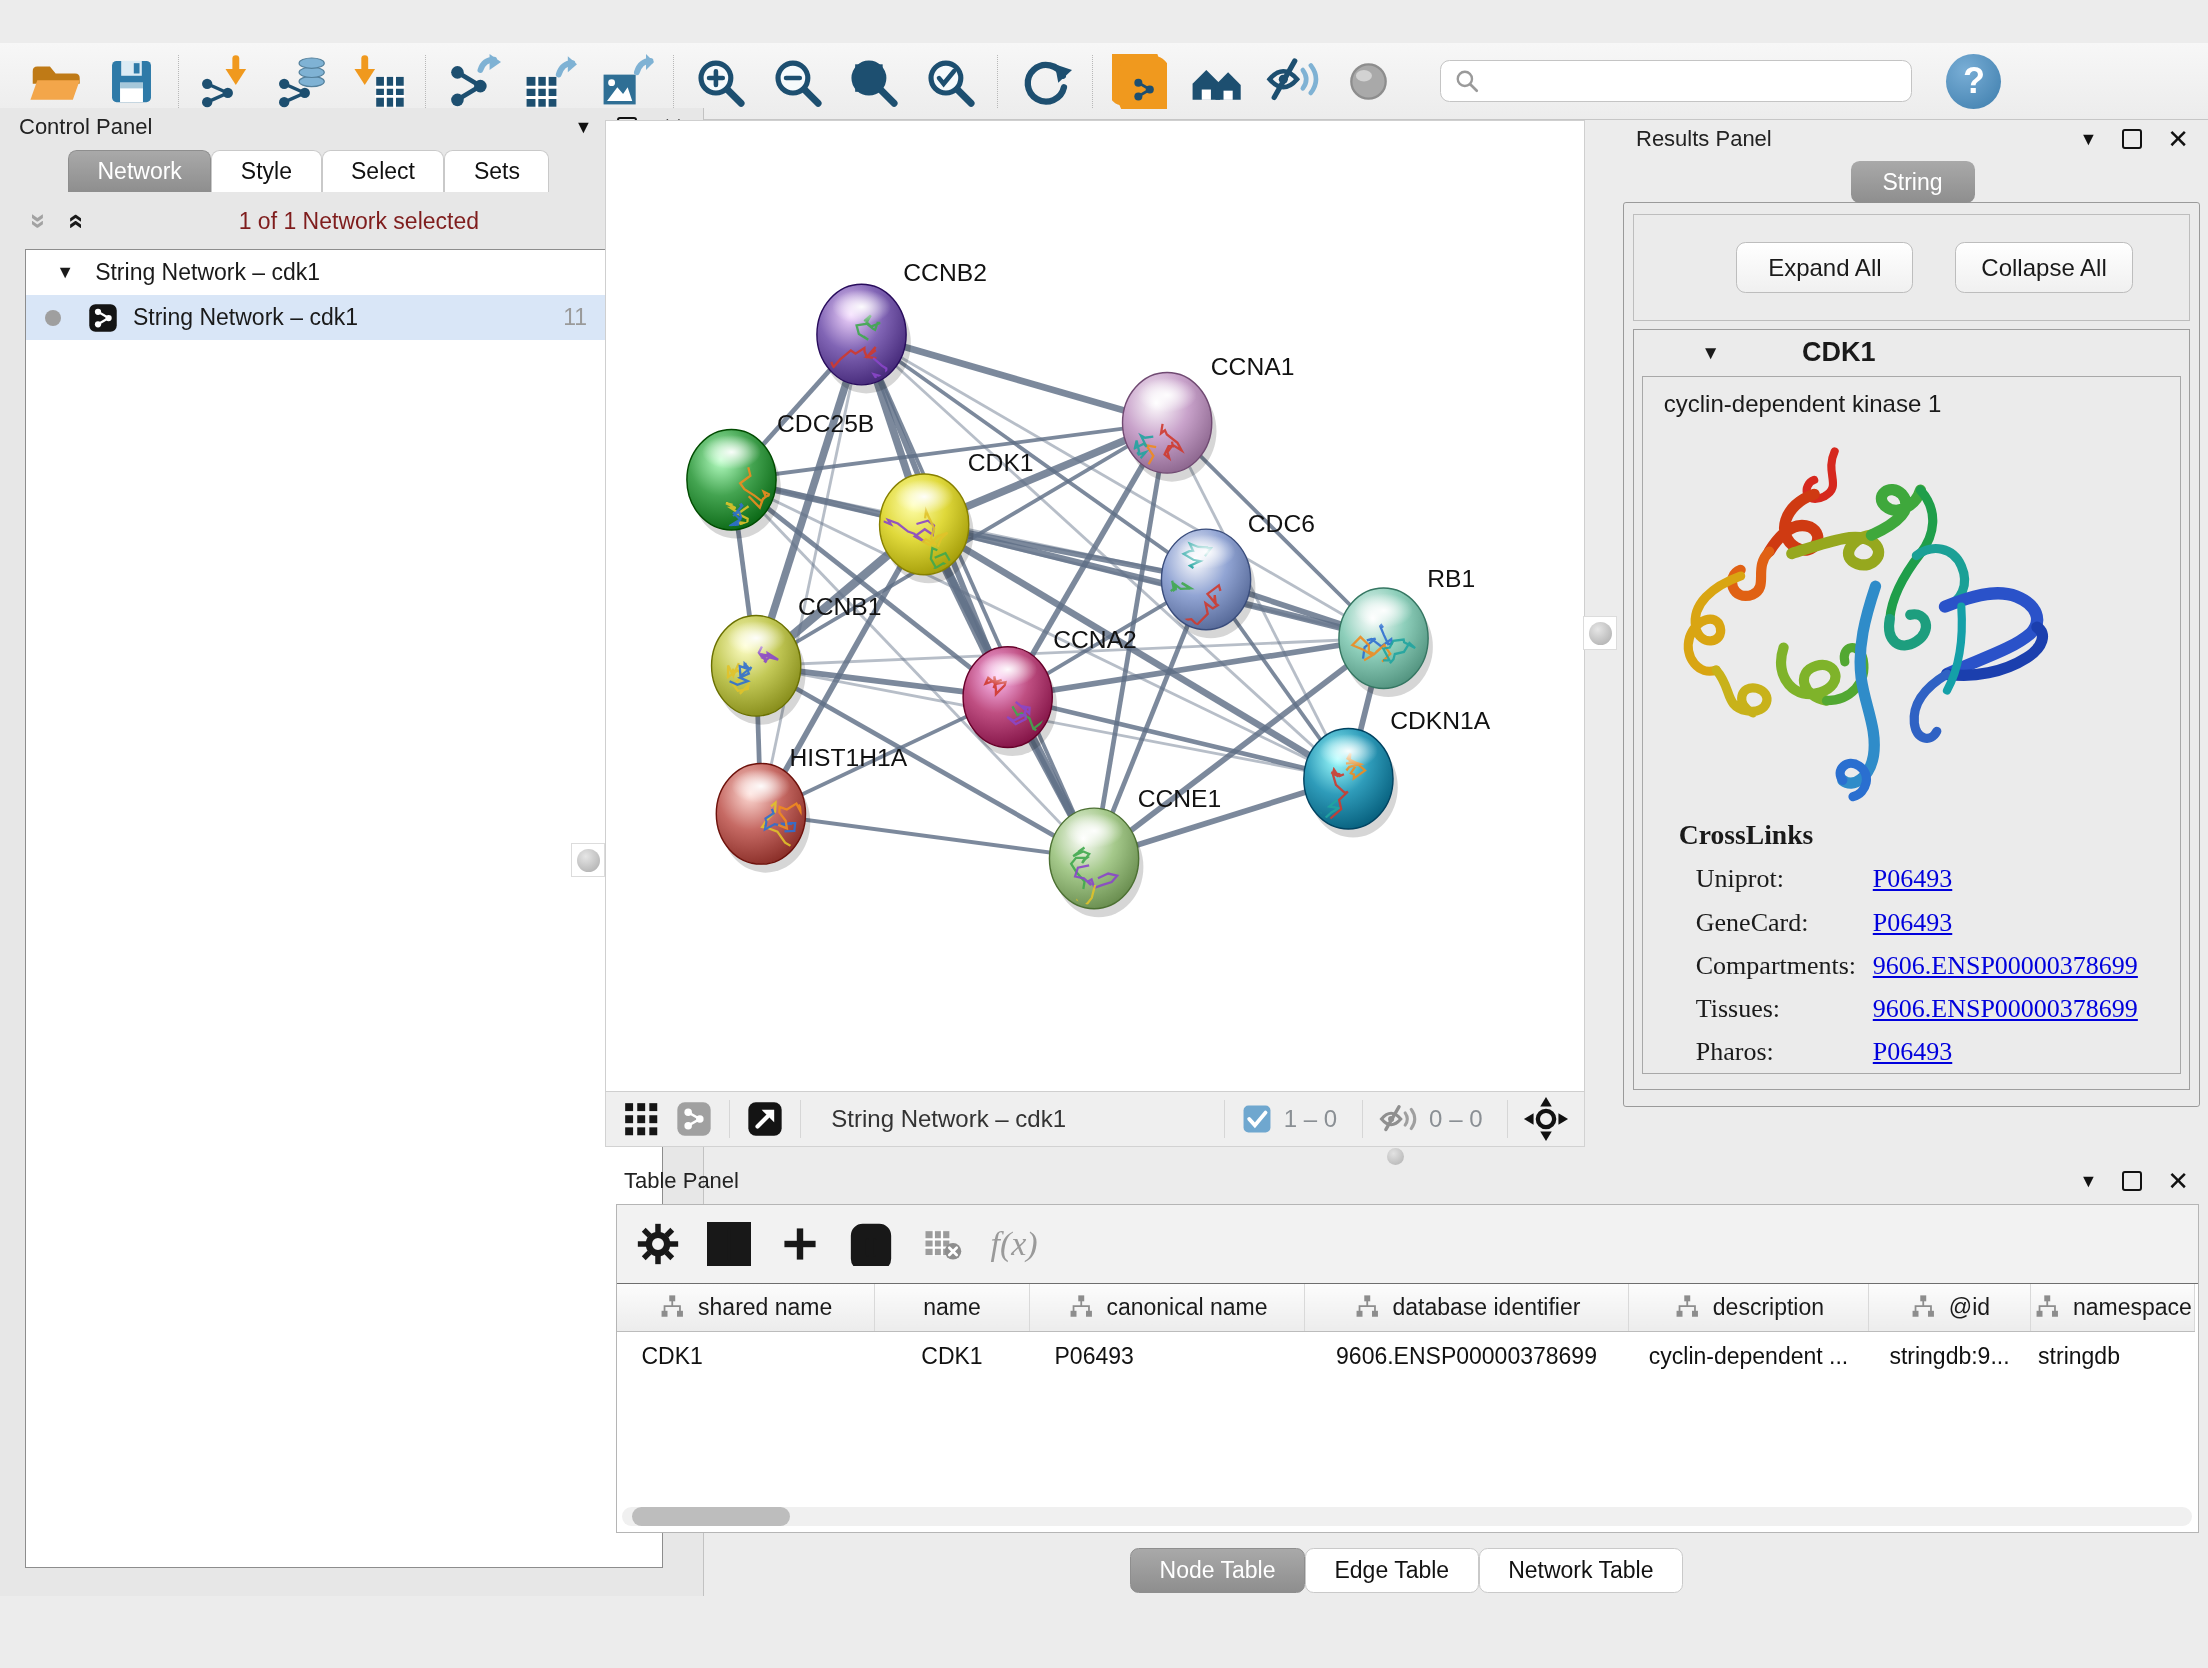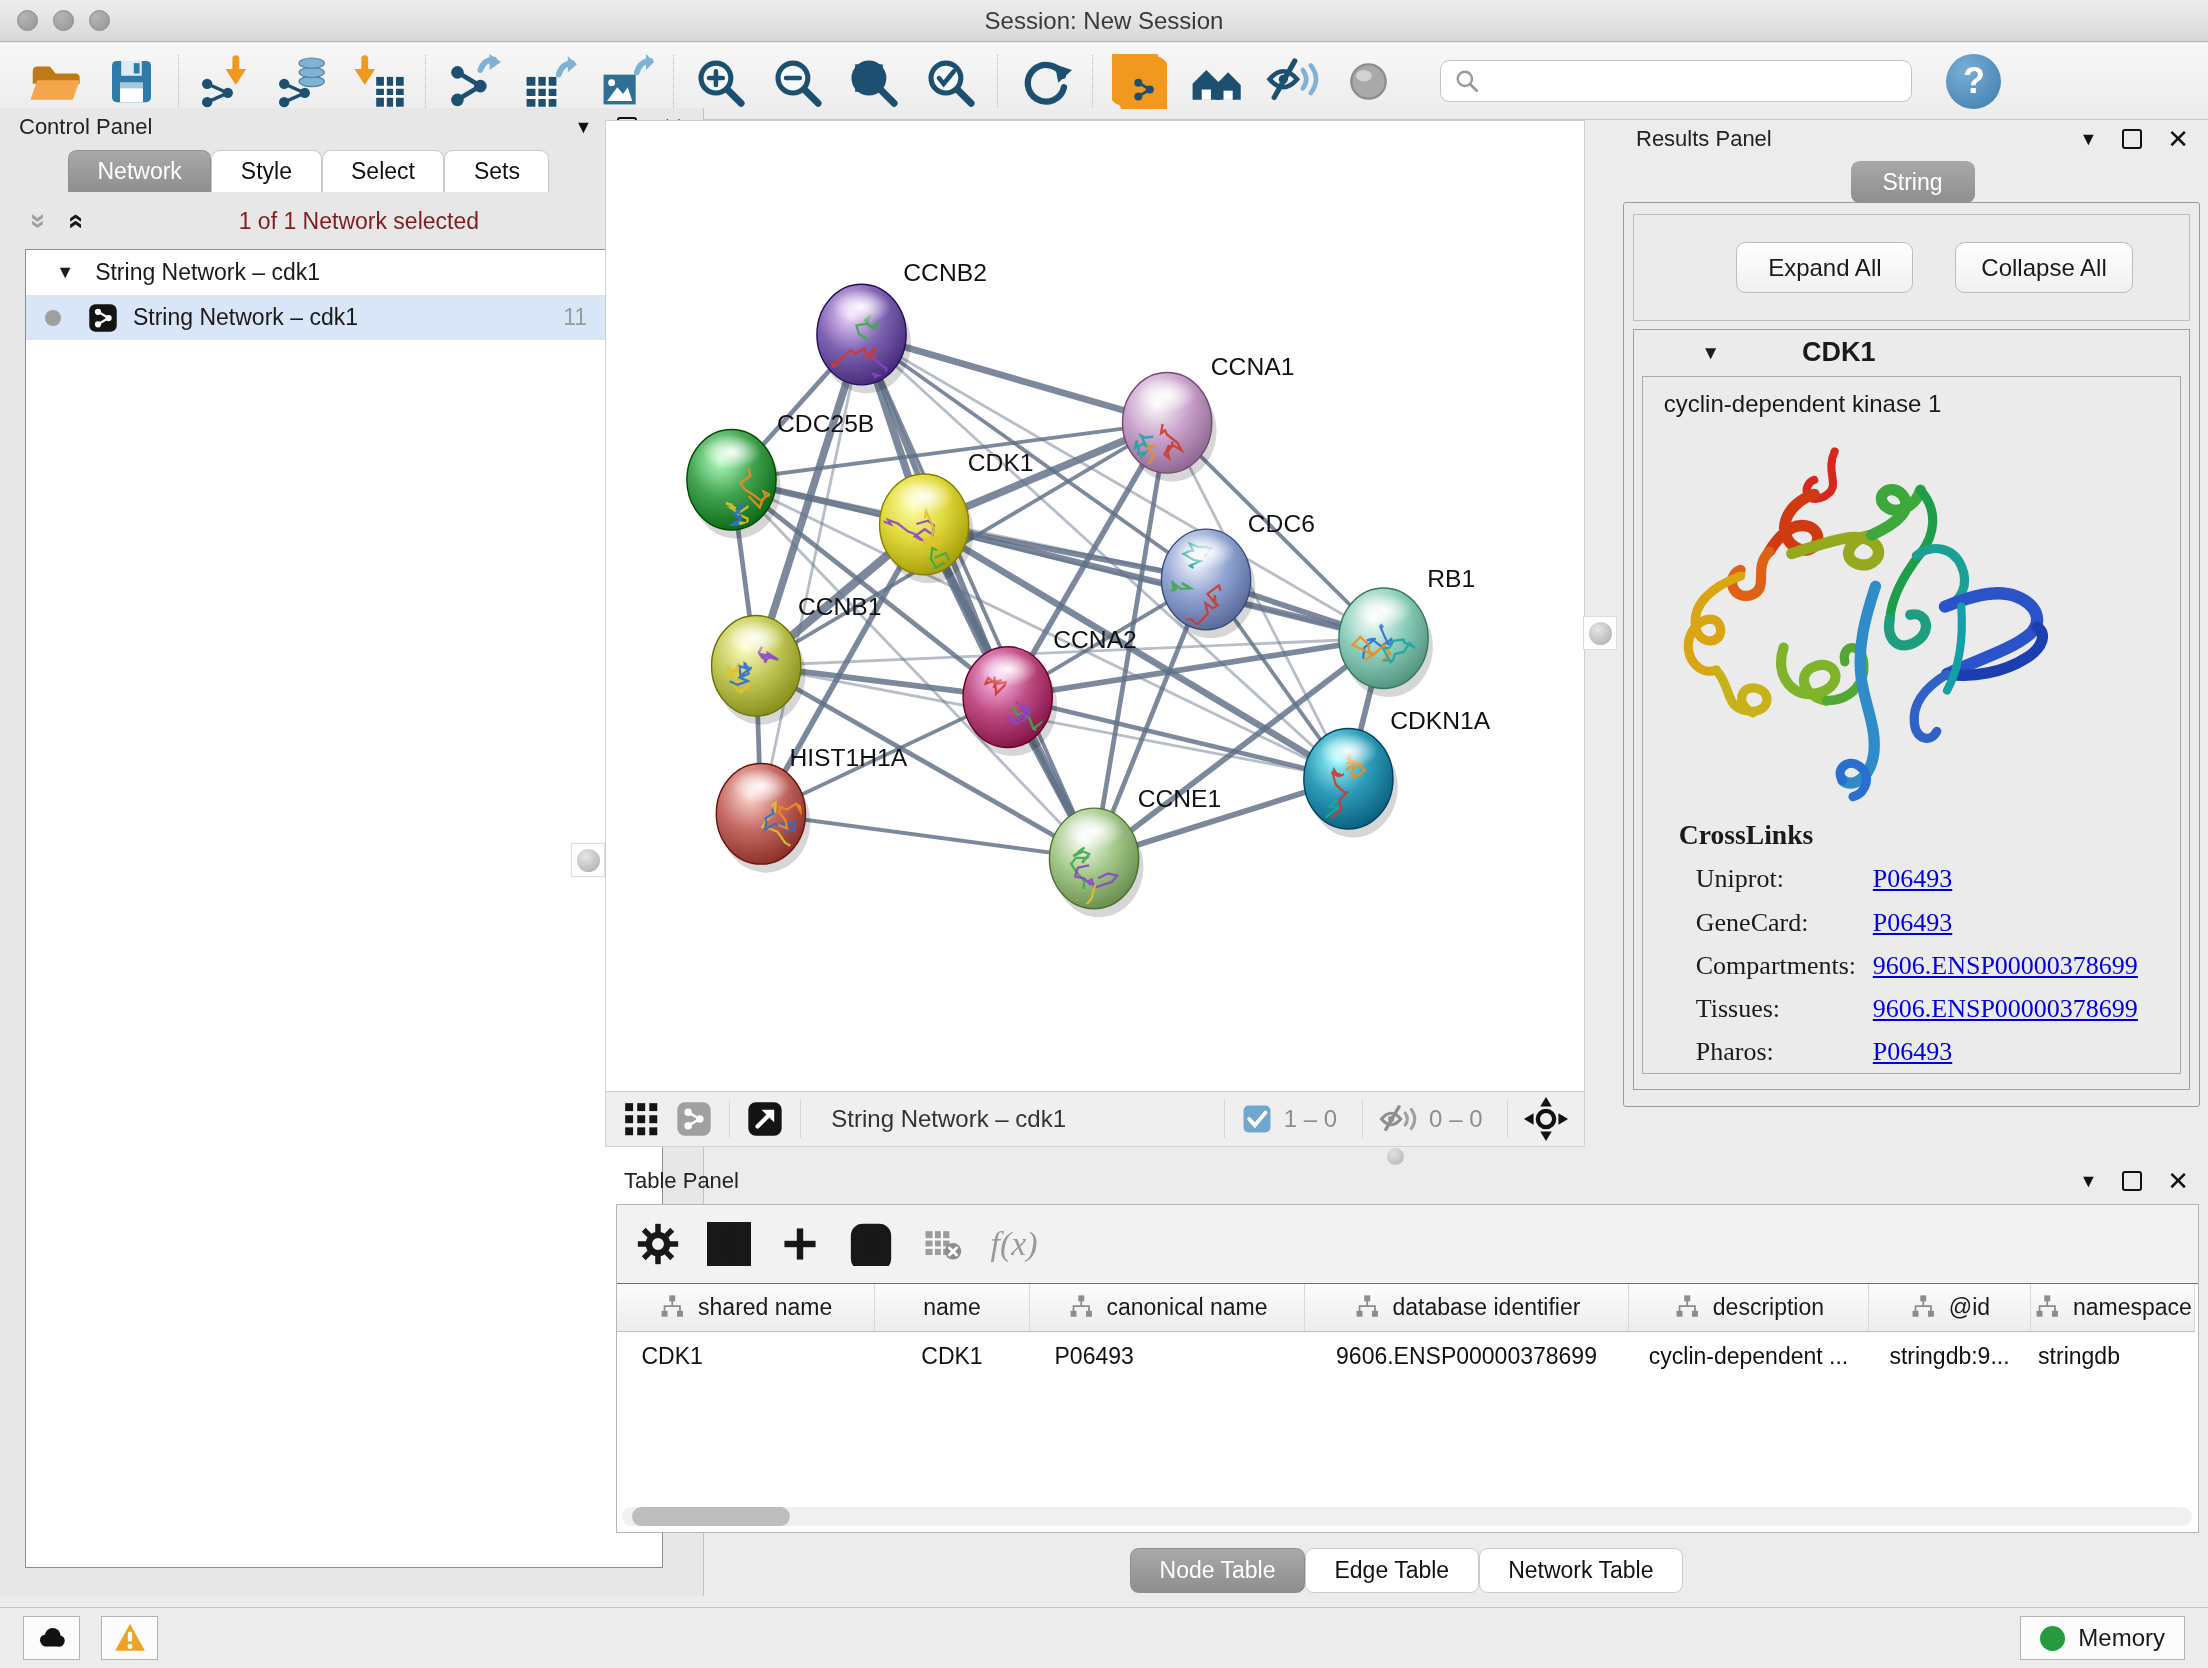--- a/index.html
+++ b/index.html
@@ -138,28 +138,20 @@
   .sb-btn svg{width:34px;height:34px;}
   .memory-btn{margin-left:auto;height:44px;background:#fcfcfc;border:1.9px solid #b3b3b3;
     display:flex;align-items:center;gap:13.3px;padding:0 19px;font-size:24px;}
   .mem-dot{width:25px;height:25px;border-radius:50%;}
 </style>
 </head>
 <body>
 
 <div class="window">
 
-  <div class="titlebar">
-    <div class="lights">
-      <span class="light"></span>
-      <span class="light"></span>
-      <span class="light"></span>
-    </div>
-    <div class="win-title">Session: New Session</div>
-  </div>
 
   <div class="toolbar" id="main-toolbar">
 
     <div class="tb-group">
         <span class="tbtn">
           <svg viewBox="0 0 48 48">
             <path d="M5 40 V15 q0-4 4-4 h11 l5 6 h17 q4 0 4 4 v5 H5z" fill="#bf7a16"></path>
             <path d="M3 40 l6-17 h37 l-6 17 z" fill="#f3a64a"></path>
           </svg>
         </span>
@@ -930,35 +922,14 @@
           <div class="tab">Edge Table</div>
           <div class="tab">Network Table</div>
         </div>
     </div>
   </div>
 
   <span class="handle" style="left:571px;top:843px;">
       <i></i>
     </span>
 
-  <div class="status-bar">
-    <span class="sb-btn">
-        <svg viewBox="0 0 48 48">
-          <circle cx="15" cy="27" r="8" fill="#111"></circle>
-          <circle cx="25" cy="21" r="11" fill="#111"></circle>
-          <circle cx="34" cy="28" r="8" fill="#111"></circle>
-          <rect x="10" y="26" width="30" height="10" rx="5" fill="#111"></rect>
-        </svg>
-      </span>
-    <span class="sb-btn">
-        <svg viewBox="0 0 48 48">
-          <polygon points="24,4 45,42 3,42" fill="#efa326"></polygon>
-          <rect x="21" y="15" width="6" height="14" rx="2" fill="#fff"></rect>
-          <circle cx="24" cy="36" r="3.5" fill="#fff"></circle>
-        </svg>
-      </span>
-    <span class="memory-btn">
-      <span class="mem-dot" id="mem-dot" style="background: rgb(37, 155, 62);"></span>
-      <span>Memory</span>
-    </span>
-  </div>
 </div>
 
 
 </body></html>

